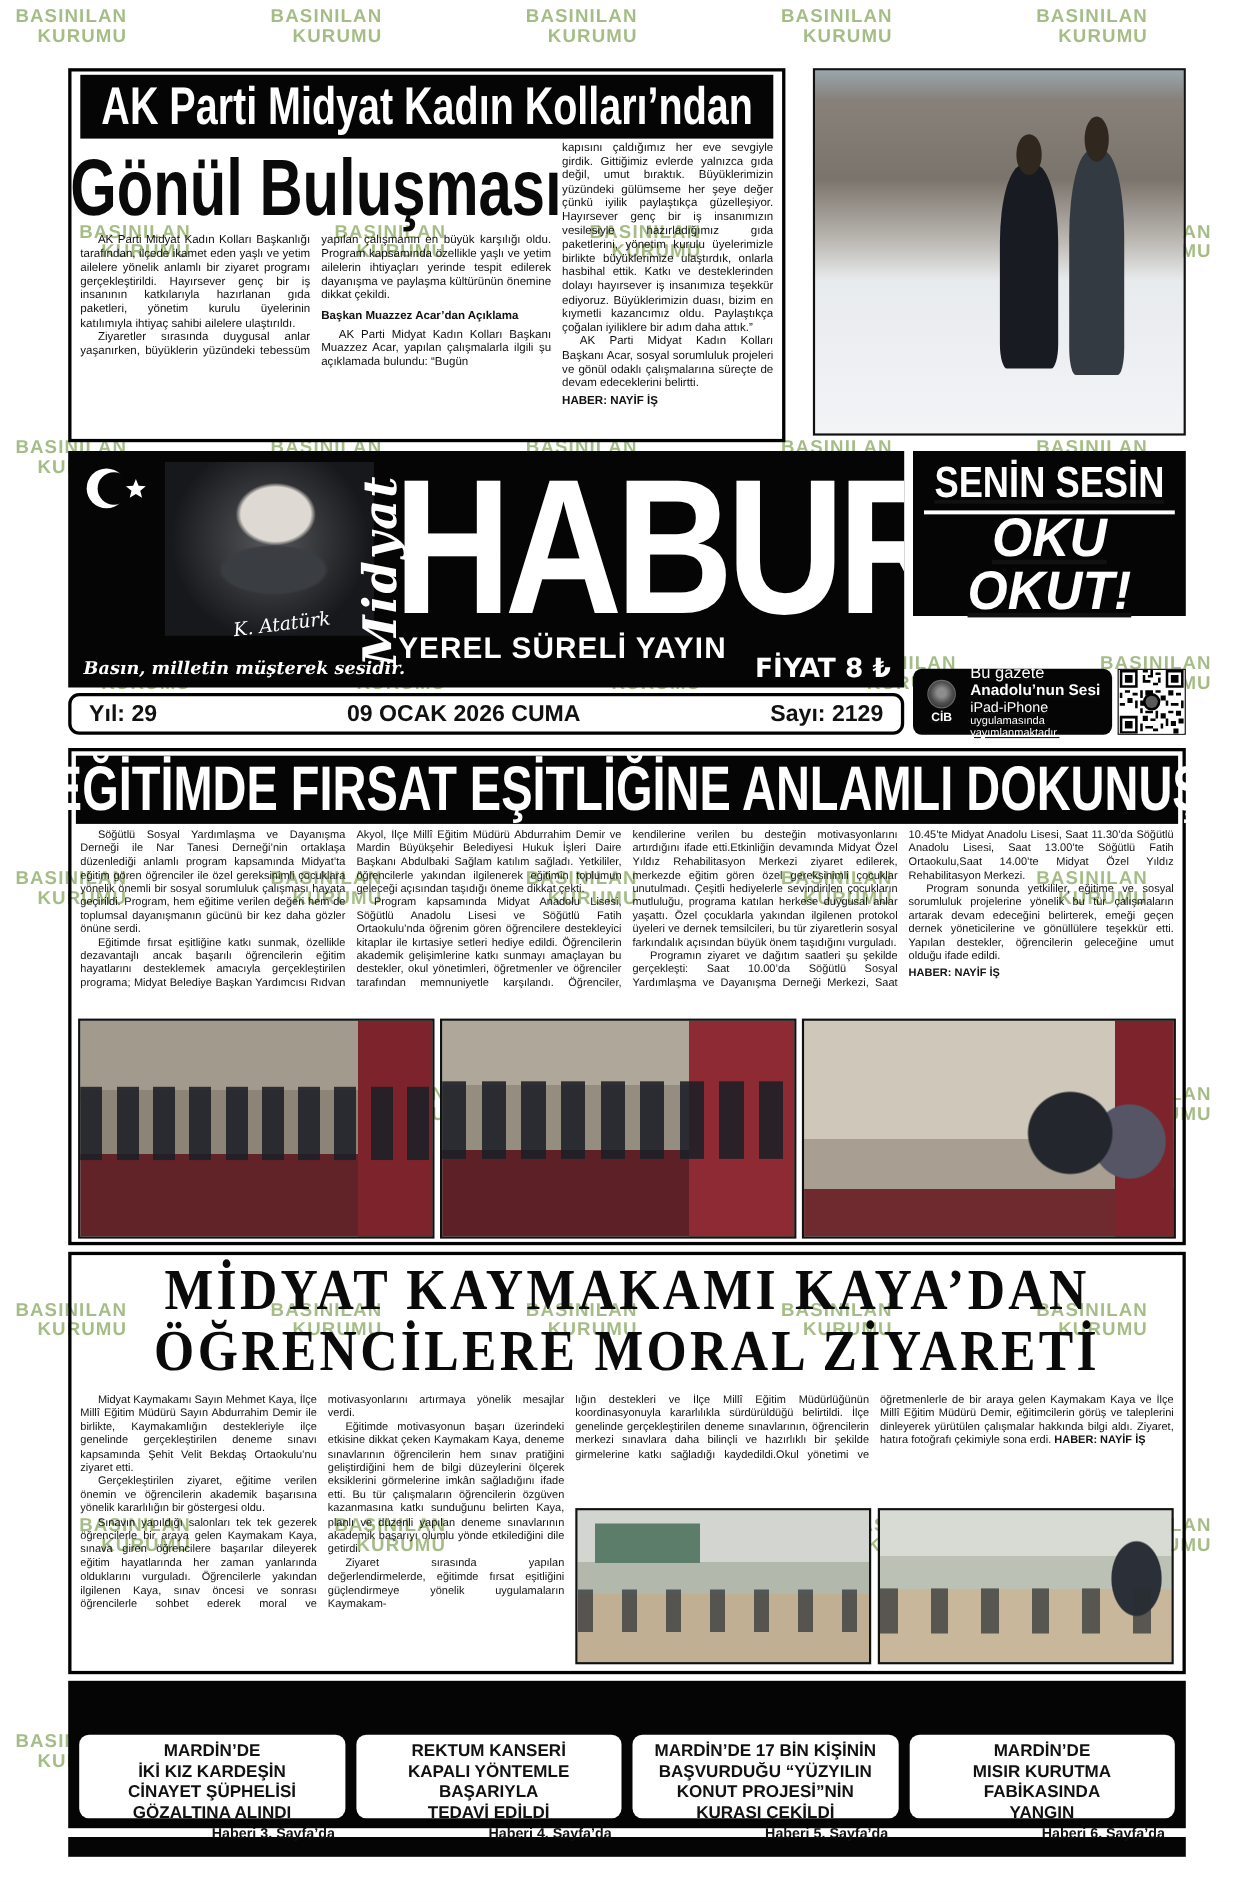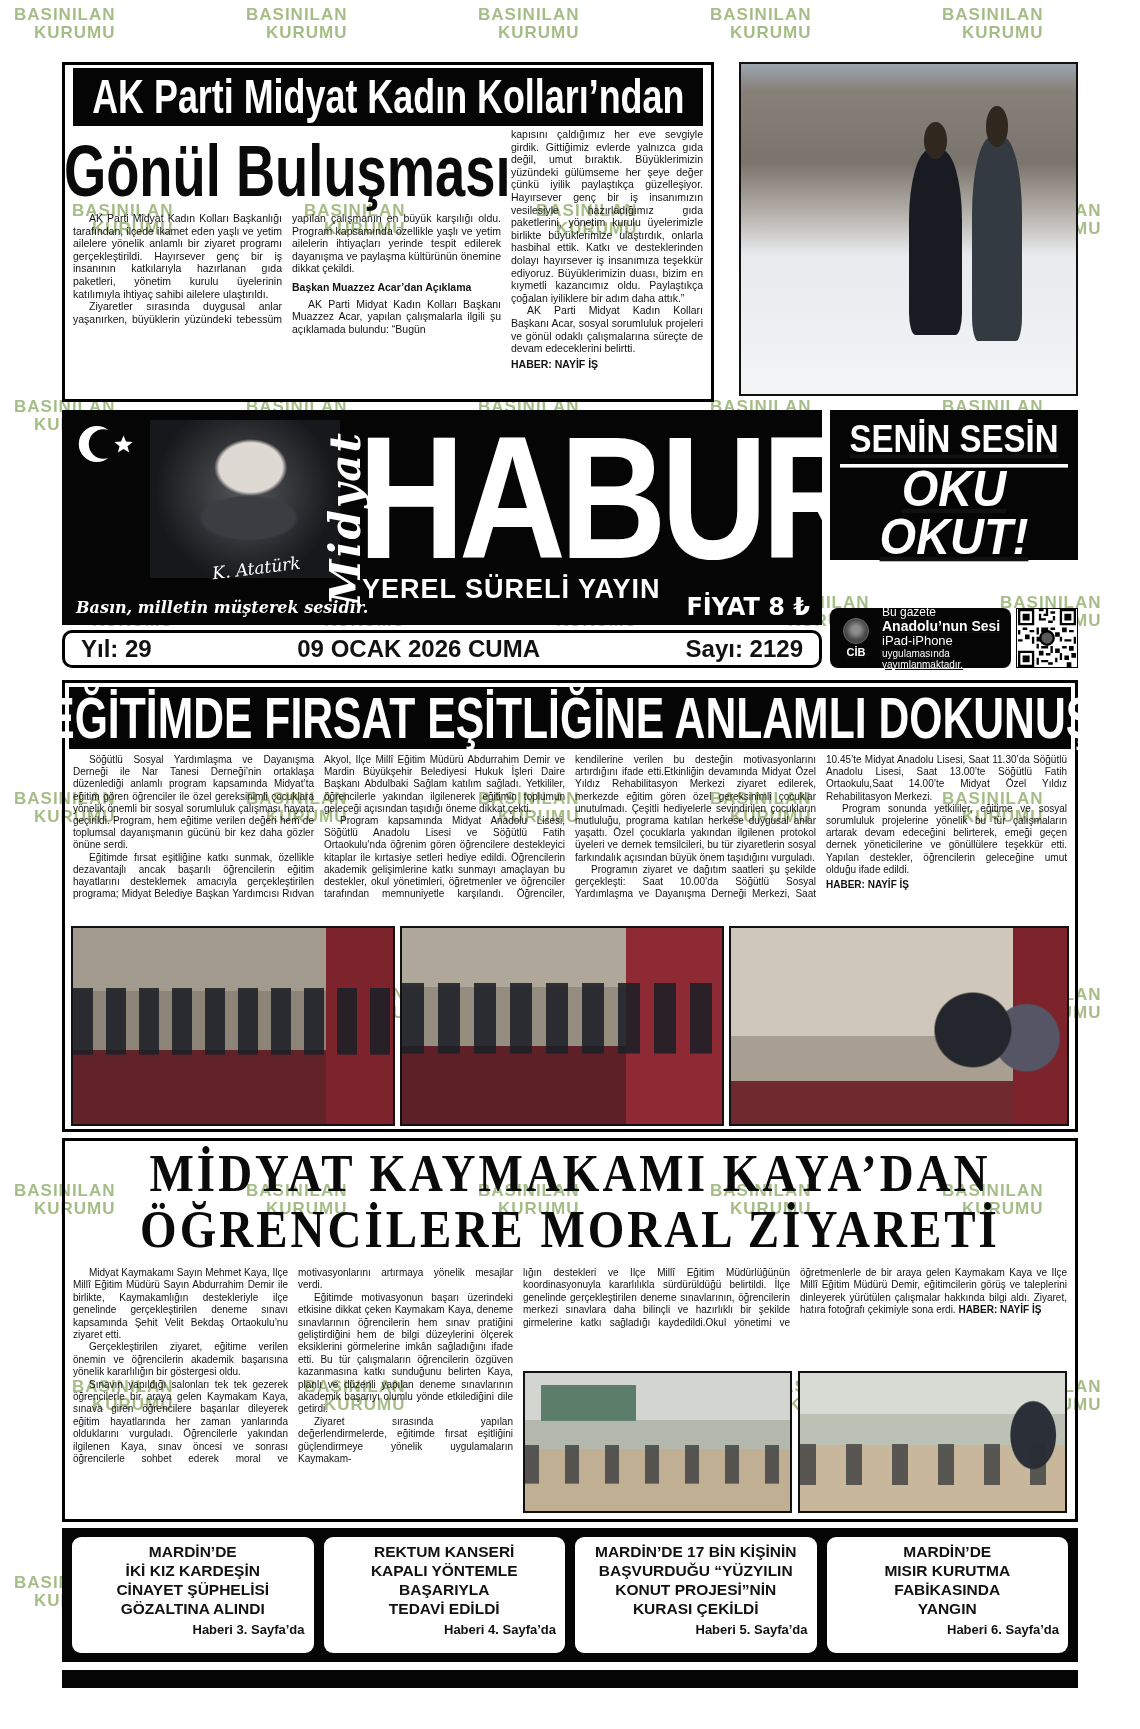--- a/index.html
+++ b/index.html
@@ -60,38 +60,38 @@
   .midyat-script { position:absolute; left:196px; top:84px; color:#fff;
                    font:italic bold 42px "DejaVu Serif", serif; transform:rotate(-90deg);
                    transform-origin:center; letter-spacing:2px; }
   .habur { position:absolute; left:296px; top:-12px; font-weight:bold; font-size:148px;
            letter-spacing:-6px; transform:scaleY(1.18); transform-origin:top; color:#fff; }
   .mast-tagline { position:absolute; left:300px; bottom:20px; font-weight:bold; font-size:27px; letter-spacing:1px; }
   .mast-price { position:absolute; right:12px; bottom:4px; font-weight:bold; font-size:24px;
                 font-family:"DejaVu Sans","Liberation Sans",sans-serif; }
   .date-bar { height:38px; margin-top:5px; border:3px solid #000; border-radius:10px;
               display:flex; align-items:center; justify-content:space-between; padding:1px 16px;
-              font-weight:bold; font-size:24px; background:#fff; }
+              font-weight:bold; font-size:21px; background:#fff; }
   .mast-right { flex:1; display:flex; flex-direction:column;text-decoration:underline; }
   .slogan-box { height:150px; background:#050505; color:#fff; padding:6px 10px 4px 10px;
                 display:flex; flex-direction:column; align-items:center; }
   .slogan-top { font-weight:bold; font-size:33px; transform:scaleY(1.2); transform-origin:top;
                 border-bottom:3px solid #fff; padding-bottom:2px; width:100%; text-align:center; }
   .slogan-main { font-style:italic; font-weight:bold; font-size:47px; line-height:.98;
                  transform:scaleY(1.05); text-align:center; margin-top:8px; }
   .app-row { margin-top:auto; height:60px; display:flex; gap:5px; align-items:stretch; }
   .app-box { flex:1; background:#050505; border-radius:8px; color:#fff; display:flex;
              align-items:center; padding:4px 6px; gap:6px; }
   .cib-col { width:40px; text-align:center; }
   .cib-circle { width:26px; height:26px; margin:0 auto; border-radius:50%;
     background:radial-gradient(circle at 50% 45%, #8d8d8d 0 22%, #4e4e4e 55%, #222 100%);
     border:1px solid #6a6a6a; }
   .cib-label { font-size:11px; font-weight:bold; margin-top:2px; }
   .app-text { font-size:9px; line-height:1.1; }
-  .app-text .l1 { font-size:12px; }
+  .app-text .l1 { font-size:15px; }
   .app-text .l2 { font-size:14px; font-weight:bold; }
   .app-text .l3 { font-size:13px; }
   .app-text .l4 { font-size:10px; }
   .qr { width:62px; background:#fff; border:1px solid #000; }
   .qr svg { display:block; width:100%; height:100%; }
 
   
   .edu-box { height:452px; border:3px solid #000; margin-bottom:6px; padding:4px; }
   .edu-headline { background:#050505; height:62px; display:flex; align-items:center; justify-content:center; }
   .edu-headline span { color:#fff; font-weight:bold; font-size:44px; }
@@ -142,21 +142,21 @@
     background:
       repeating-linear-gradient(90deg, rgba(40,45,50,.7) 0 16px, rgba(40,45,50,0) 16px 46px),
       radial-gradient(ellipse 14% 40% at 88% 45%, #2b3038 0 60%, rgba(0,0,0,0) 63%),
       linear-gradient(180deg,#d8dbd4 0 30%,#bcc1b5 30% 52%,#c8b79b 52% 100%);
     background-size:100% 30%, 100% 100%, 100% 100%;
     background-position:0 74%, 0 0, 0 0; background-repeat:no-repeat; }
 
   
   .teaser-strip { height:134px; background:#050505; margin-bottom:8px; display:flex; gap:10px; padding:9px 10px; }
   .teaser { flex:1; background:#fff; border-radius:9px; padding:6px 9px 16px 9px;
-            display:flex; flex-direction:column; }
+            display:flex; flex-direction:column;margin-top:40px; }
   .t-title { font-weight:bold; font-size:15.5px; line-height:1.22; text-align:center; white-space:pre-line; }
   .t-page { margin-top:auto; align-self:flex-end; font-weight:bold; font-size:13px; }
   .bottom-bar { height:18px; background:#050505; }
 </style>
 </head>
 <body>
 
 <div class="page">
   <div class="wm-layer" id="wm">
       <span class="wm" style="left: 14px; top: 6px;">BASINILAN

